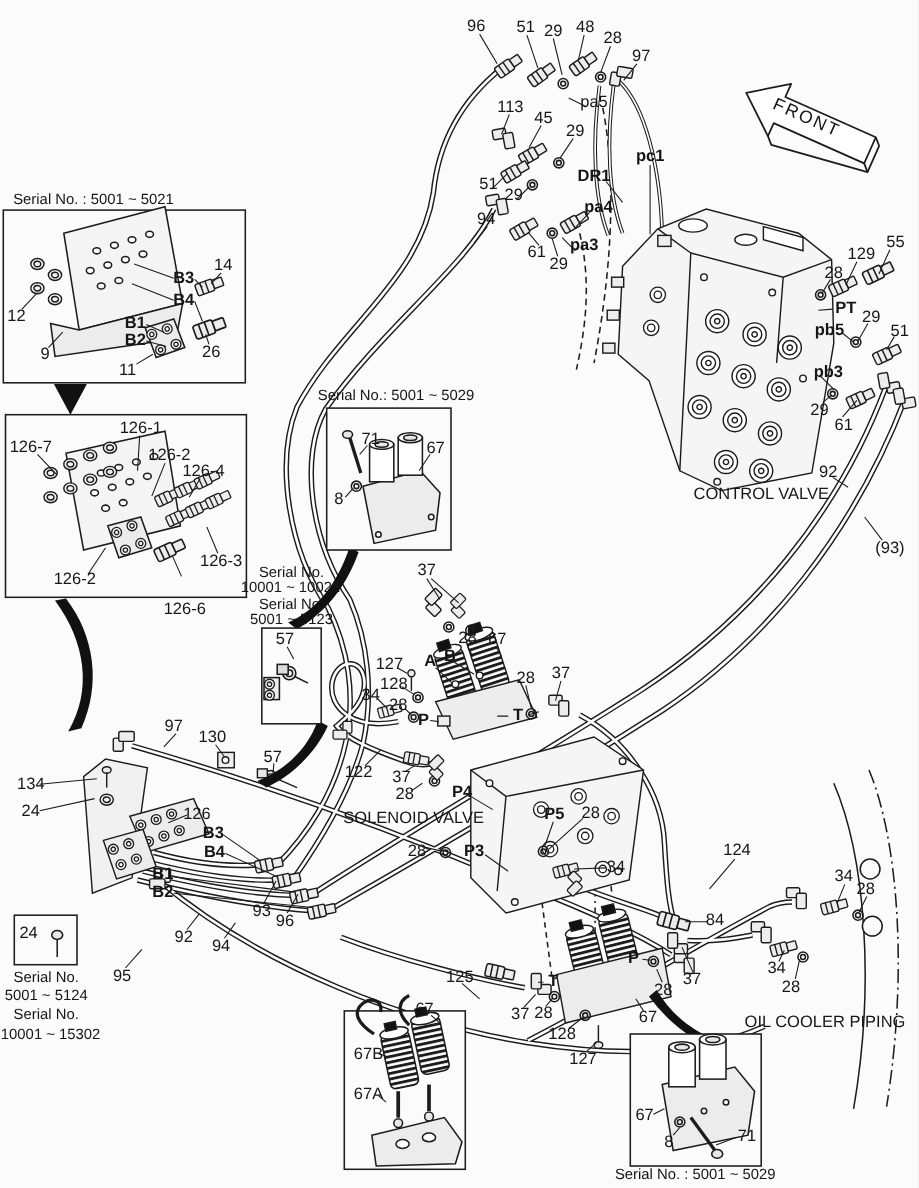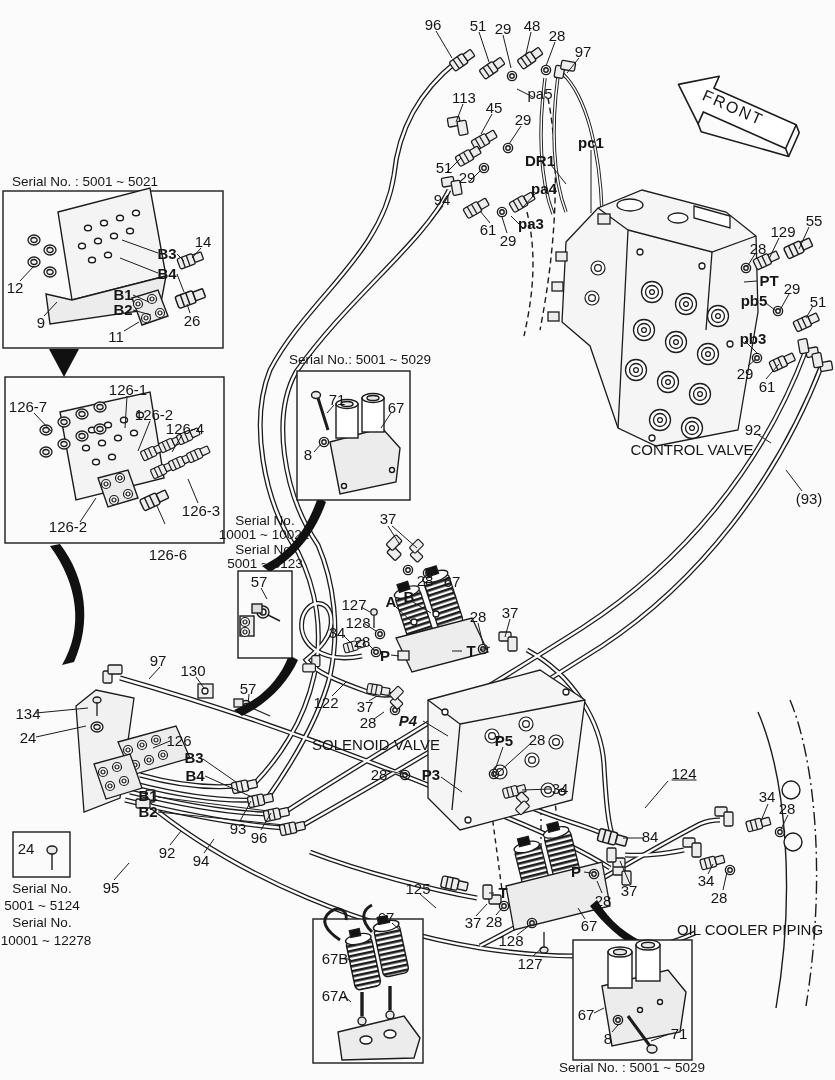--- a/index.html
+++ b/index.html
@@ -556,21 +556,21 @@
       <div class="lb" style="left: 358px; top: 622px; transform: translate(-50%, -50%);">128</div>
       <div class="lb" style="left: 337px; top: 632px; transform: translate(-50%, -50%);">34</div>
       <div class="lb" style="left: 362px; top: 641px; transform: translate(-50%, -50%);">28</div>
       <div class="lb bold" style="left: 385px; top: 655px; transform: translate(-50%, -50%);">P</div>
       <div class="lb" style="left: 478px; top: 616px; transform: translate(-50%, -50%);">28</div>
       <div class="lb" style="left: 510px; top: 612px; transform: translate(-50%, -50%);">37</div>
       <div class="lb bold" style="left: 471px; top: 650px; transform: translate(-50%, -50%);">T</div>
       <div class="lb" style="left: 326px; top: 702px; transform: translate(-50%, -50%);">122</div>
       <div class="lb" style="left: 365px; top: 706px; transform: translate(-50%, -50%);">37</div>
       <div class="lb" style="left: 368px; top: 722px; transform: translate(-50%, -50%);">28</div>
-      <div class="lb bold" style="left: 408px; top: 720px; transform: translate(-50%, -50%); font-style: italic;">P4</div>
+      <div class="lb bold" style="left: 420px; top: 720px; transform: translate(-50%, -50%);">P4</div>
       <div class="lb" style="left: 376px; top: 744px; transform: translate(-50%, -50%);">SOLENOID VALVE</div>
       <div class="lb bold" style="left: 504px; top: 740px; transform: translate(-50%, -50%);">P5</div>
       <div class="lb" style="left: 537px; top: 739px; transform: translate(-50%, -50%);">28</div>
       <div class="lb" style="left: 379px; top: 774px; transform: translate(-50%, -50%);">28</div>
       <div class="lb bold" style="left: 431px; top: 774px; transform: translate(-50%, -50%);">P3</div>
       <div class="lb" style="left: 560px; top: 788px; transform: translate(-50%, -50%);">34</div>
       <div class="lb" style="left: 158px; top: 660px; transform: translate(-50%, -50%);">97</div>
       <div class="lb" style="left: 193px; top: 670px; transform: translate(-50%, -50%);">130</div>
       <div class="lb" style="left: 248px; top: 688px; transform: translate(-50%, -50%);">57</div>
       <div class="lb" style="left: 28px; top: 713px; transform: translate(-50%, -50%);">134</div>
@@ -582,22 +582,22 @@
       <div class="lb bold" style="left: 148px; top: 811px; transform: translate(-50%, -50%);">B2</div>
       <div class="lb" style="left: 238px; top: 828px; transform: translate(-50%, -50%);">93</div>
       <div class="lb" style="left: 259px; top: 837px; transform: translate(-50%, -50%);">96</div>
       <div class="lb" style="left: 167px; top: 852px; transform: translate(-50%, -50%);">92</div>
       <div class="lb" style="left: 201px; top: 860px; transform: translate(-50%, -50%);">94</div>
       <div class="lb" style="left: 111px; top: 887px; transform: translate(-50%, -50%);">95</div>
       <div class="lb" style="left: 26px; top: 848px; transform: translate(-50%, -50%);">24</div>
       <div class="lb" style="left: 42px; top: 888px; font-size: 13.5px; transform: translate(-50%, -50%);">Serial No.</div>
       <div class="lb" style="left: 42px; top: 905px; font-size: 13.5px; transform: translate(-50%, -50%);">5001 ~ 5124</div>
       <div class="lb" style="left: 42px; top: 922px; font-size: 13.5px; transform: translate(-50%, -50%);">Serial No.</div>
-      <div class="lb" style="left: 46px; top: 940px; font-size: 13.5px; transform: translate(-50%, -50%);">10001 ~ 12278</div>
-      <div class="lb" style="left: 684px; top: 773px; transform: translate(-50%, -50%); text-decoration: underline;">124</div>
+      <div class="lb" style="left: 46px; top: 940px; font-size: 13.5px; transform: translate(-50%, -50%);">10001 ~ 15302</div>
+      <div class="lb" style="left: 670px; top: 773px; transform: translate(-50%, -50%);">124</div>
       <div class="lb" style="left: 767px; top: 796px; transform: translate(-50%, -50%);">34</div>
       <div class="lb" style="left: 787px; top: 808px; transform: translate(-50%, -50%);">28</div>
       <div class="lb" style="left: 650px; top: 836px; transform: translate(-50%, -50%);">84</div>
       <div class="lb" style="left: 706px; top: 880px; transform: translate(-50%, -50%);">34</div>
       <div class="lb" style="left: 629px; top: 890px; transform: translate(-50%, -50%);">37</div>
       <div class="lb" style="left: 719px; top: 897px; transform: translate(-50%, -50%);">28</div>
       <div class="lb" style="left: 750px; top: 929px; transform: translate(-50%, -50%);">OIL COOLER PIPING</div>
       <div class="lb" style="left: 418px; top: 888px; transform: translate(-50%, -50%);">125</div>
       <div class="lb bold" style="left: 503px; top: 892px; transform: translate(-50%, -50%);">T</div>
       <div class="lb" style="left: 473px; top: 922px; transform: translate(-50%, -50%);">37</div>

